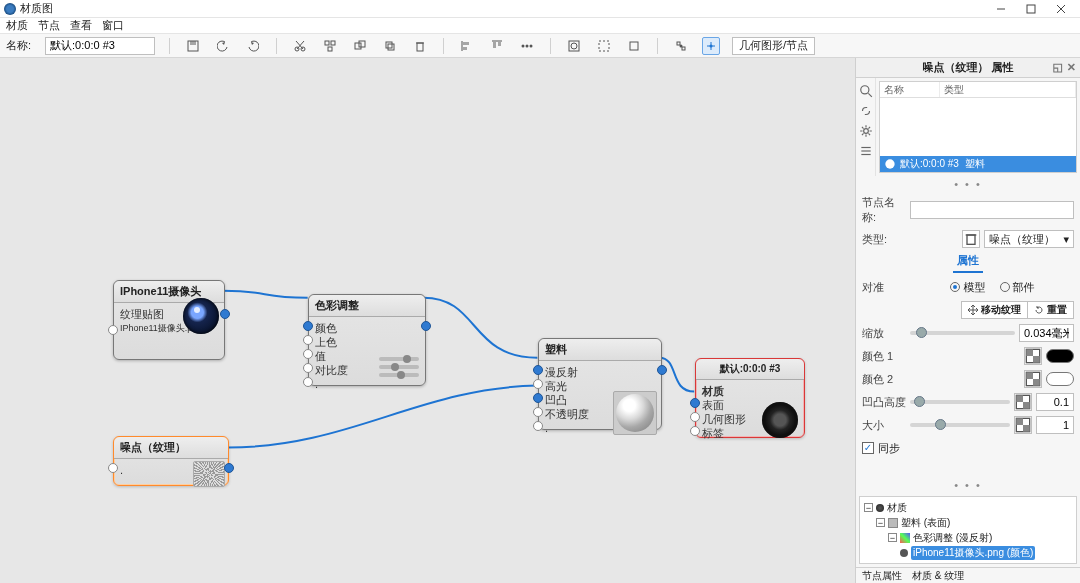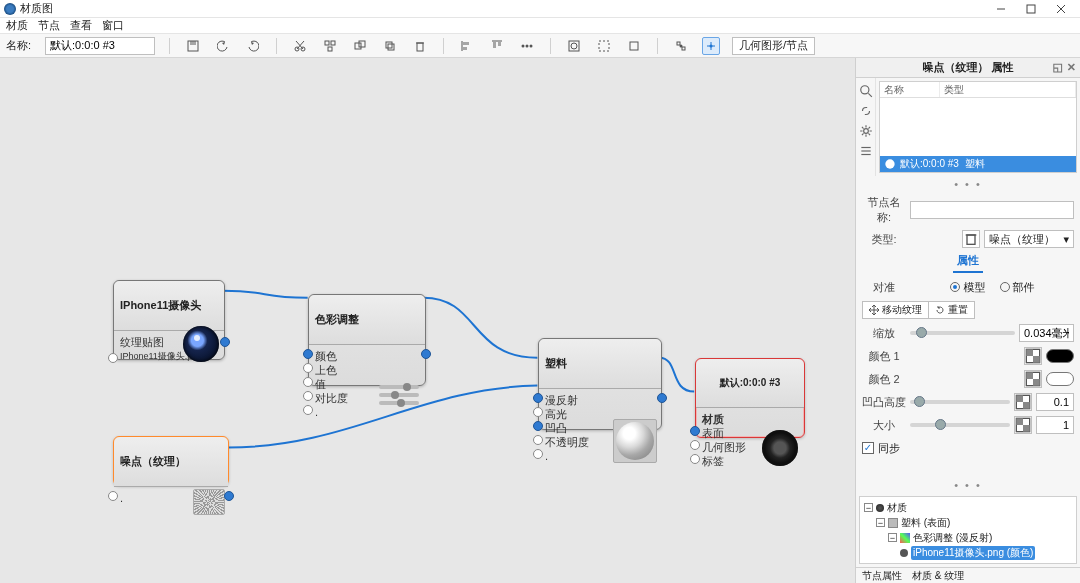--- a/index.html
+++ b/index.html
@@ -30,21 +30,21 @@
 
 
 .main { flex: 1; display: flex; min-height: 0; }
 .canvas-wrap { flex: 1; position: relative; background: #e7e7e7; border-right: 1px solid #cfcfcf; }
 .canvas { position: absolute; inset: 0; }
 
 
 .node { position: absolute; background: linear-gradient(#e6e6e6,#dcdcdc); border: 1px solid #777; border-radius: 6px; box-shadow: 0 1px 3px rgba(0,0,0,.25); }
 .node.sel-orange { border: 1px solid #ff8a2c; box-shadow: 0 0 0 1px #ffcfa0 inset, 0 1px 3px rgba(0,0,0,.2); }
 .node.sel-red { border: 1px solid #d93838; box-shadow: 0 0 0 1px #f2b4b4 inset, 0 1px 3px rgba(0,0,0,.2); }
-.node-header { font-weight: bold; padding: 17px 6px; border-bottom: 1px solid #aaa; border-radius: 6px 6px 0 0; background: linear-gradient(#eee,#ddd); }
+.node-header { font-weight: bold; padding: 3px 6px; border-bottom: 1px solid #aaa; border-radius: 6px 6px 0 0; background: linear-gradient(#eee,#ddd); }
 .node-body { padding: 4px 6px; position: relative; }
 .node-row { height: 14px; display: flex; align-items: center; gap: 4px; color: #333; }
 .port { position: absolute; width: 10px; height: 10px; background: #fff; border: 1px solid #4a6; border-radius: 50%; }
 .port.in { left: -6px; }
 .port.out { right: -6px; }
 .port.blue { background: #2f7ad1; border-color: #1f5596; }
 .port.empty { background: #fff; border-color: #888; }
 
 .thumb { position: absolute; right: 4px; bottom: 4px; width: 44px; height: 44px; border: 1px solid #aaa; background: #ccc; border-radius: 2px; overflow: hidden; }
 
@@ -75,21 +75,21 @@
 .grid-head { display:flex; height:16px; border-bottom:1px solid #dedede; font-size:10px; color:#666; }
 .grid-head .c { padding:1px 4px; border-right:1px solid #ececec; }
 .grid-row { height:16px; background:#3a8de0; color:#fff; display:flex; align-items:center; }
 .grid-row .ic { width:14px; height:14px; margin:0 3px; }
 .grid-row span { font-size:10px; }
 
 .dots { text-align:center; color:#888; letter-spacing:2px; padding:2px 0; }
 
 .prop-section { padding: 3px 6px; display:flex; flex-direction:column; gap:5px; font-size:11px; }
 .prop-row { display:flex; align-items:center; gap:4px; min-height:18px; }
-.prop-row .plabel { width:44px; color:#444;text-align:center; }
+.prop-row .plabel { width:44px; color:#444; }
 .prop-row .wide { flex:1; }
 .txt-input { height:18px; border:1px solid #bfbfbf; background:#fff; padding:0 4px; font-size:11px; }
 .txt-input.small { width:55px; text-align:right; }
 .dropdown { height:18px; border:1px solid #bfbfbf; background:#fff; padding:0 4px; display:flex; align-items:center; gap:3px; }
 .dropdown .arrow { margin-left:auto; }
 .icon-btn { width:18px; height:18px; border:1px solid #bfbfbf; background:#fff; display:flex; align-items:center; justify-content:center; color:#555; }
 .radio { width:10px; height:10px; border:1px solid #666; border-radius:50%; display:inline-block; position:relative; }
 .radio.on:after { content:""; position:absolute; inset:2px; background:#1e74d2; border-radius:50%; }
 .tabs { display:flex; gap:18px; justify-content:center; }
 .tab { padding:0 4px 3px; color:#1e74d2; }
@@ -434,21 +434,21 @@
           <label style="display:flex;align-items:center;gap:4px;text-align:center;">
               <span class="radio on"></span>
               <span>模型</span>
             </label>
           <label style="display:flex;align-items:center;gap:3px;">
               <span class="radio"></span>
               <span>部件</span>
             </label>
         </div>
       </div>
-      <div class="prop-row" style="justify-content:flex-start;">
+      <div class="prop-row" style="justify-content:flex-end;font-weight:bold;">
         <div class="btngrp">
           <div class="b">
               <svg width="10" height="10" viewBox="0 0 10 10">
                 <path d="M5 0v10M0 5h10M5 0l-2 2M5 0l2 2M5 10l-2-2M5 10l2-2M0 5l2-2M0 5l2 2M10 5l-2-2M10 5l-2 2" stroke="#555" fill="none"></path>
               </svg>
               <span>移动纹理</span>
             </div>
           <div class="b">
               <svg width="10" height="10" viewBox="0 0 10 10">
                 <path d="M2 5a3 3 0 1 0 1-2.2" fill="none" stroke="#555"></path>

